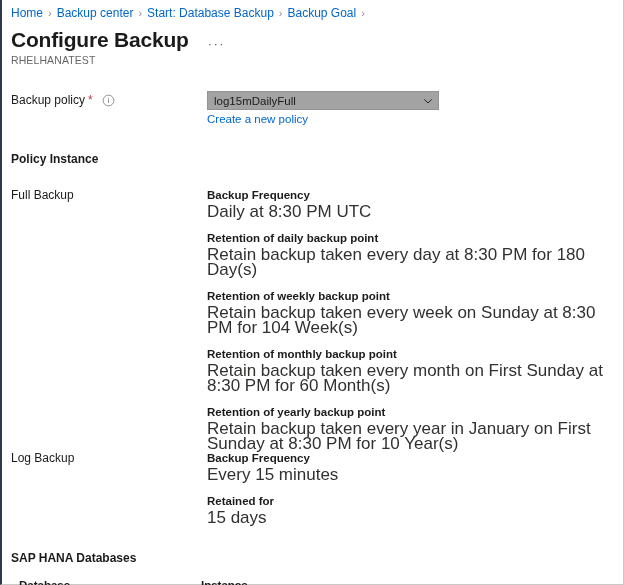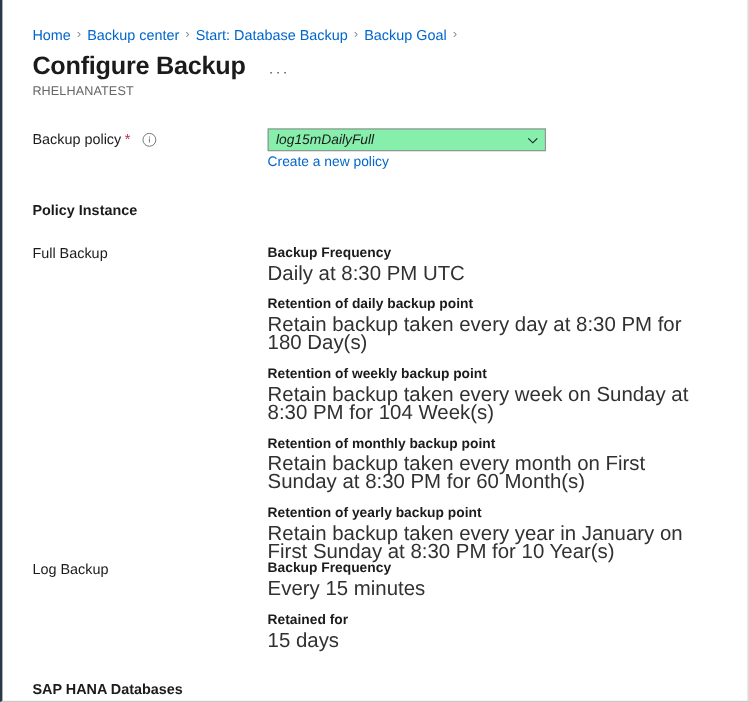--- a/index.html
+++ b/index.html
@@ -18,21 +18,21 @@
   #page {
     position: relative;
     box-sizing: border-box;
     width: 624px;
     height: 585px;
     background: #ffffff;
     border-left: 2px solid #2b3a4a;
     border-right: 1px solid #c8c8c8;
     border-bottom: 1px solid #c8c8c8;
     border-top: none;
-    padding: 16px;
+    padding: 0;
   }
   .inner {
     padding: 4px 10px 0 9px;
   }
 
   
   .breadcrumb {
     display: flex;
     align-items: center;
     flex-wrap: nowrap;
@@ -112,29 +112,28 @@
   }
   .policy-field {
     display: flex;
     flex-direction: column;
   }
   .select-box {
     box-sizing: border-box;
     width: 232px;
     height: 19px;
     border: 1px solid #949494;
-    background: #86efac;
+    background: #a3a3a3;
     display: flex;
     align-items: center;
     justify-content: space-between;
     padding: 0 5px 0 6px;
     font-size: 11.5px;
     color: #1b1b1b;
     cursor: pointer;
-    font-style: italic;
   }
   .chev {
     width: 10px;
     height: 10px;
     flex: 0 0 10px;
   }
   .link {
     color: #0066cc;
     font-size: 11.5px;
     margin-top: 3px;

